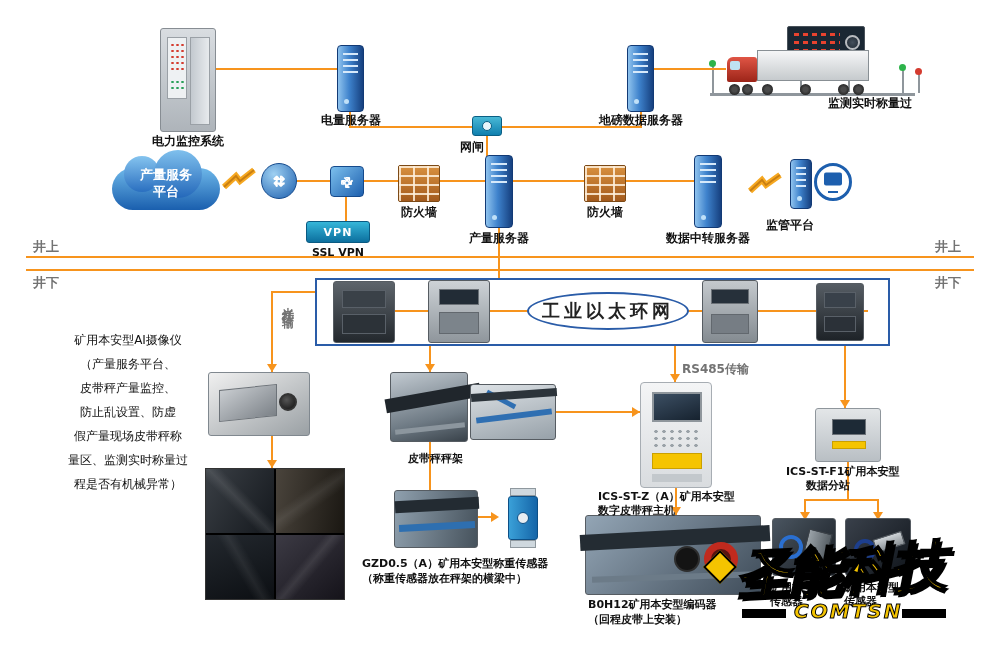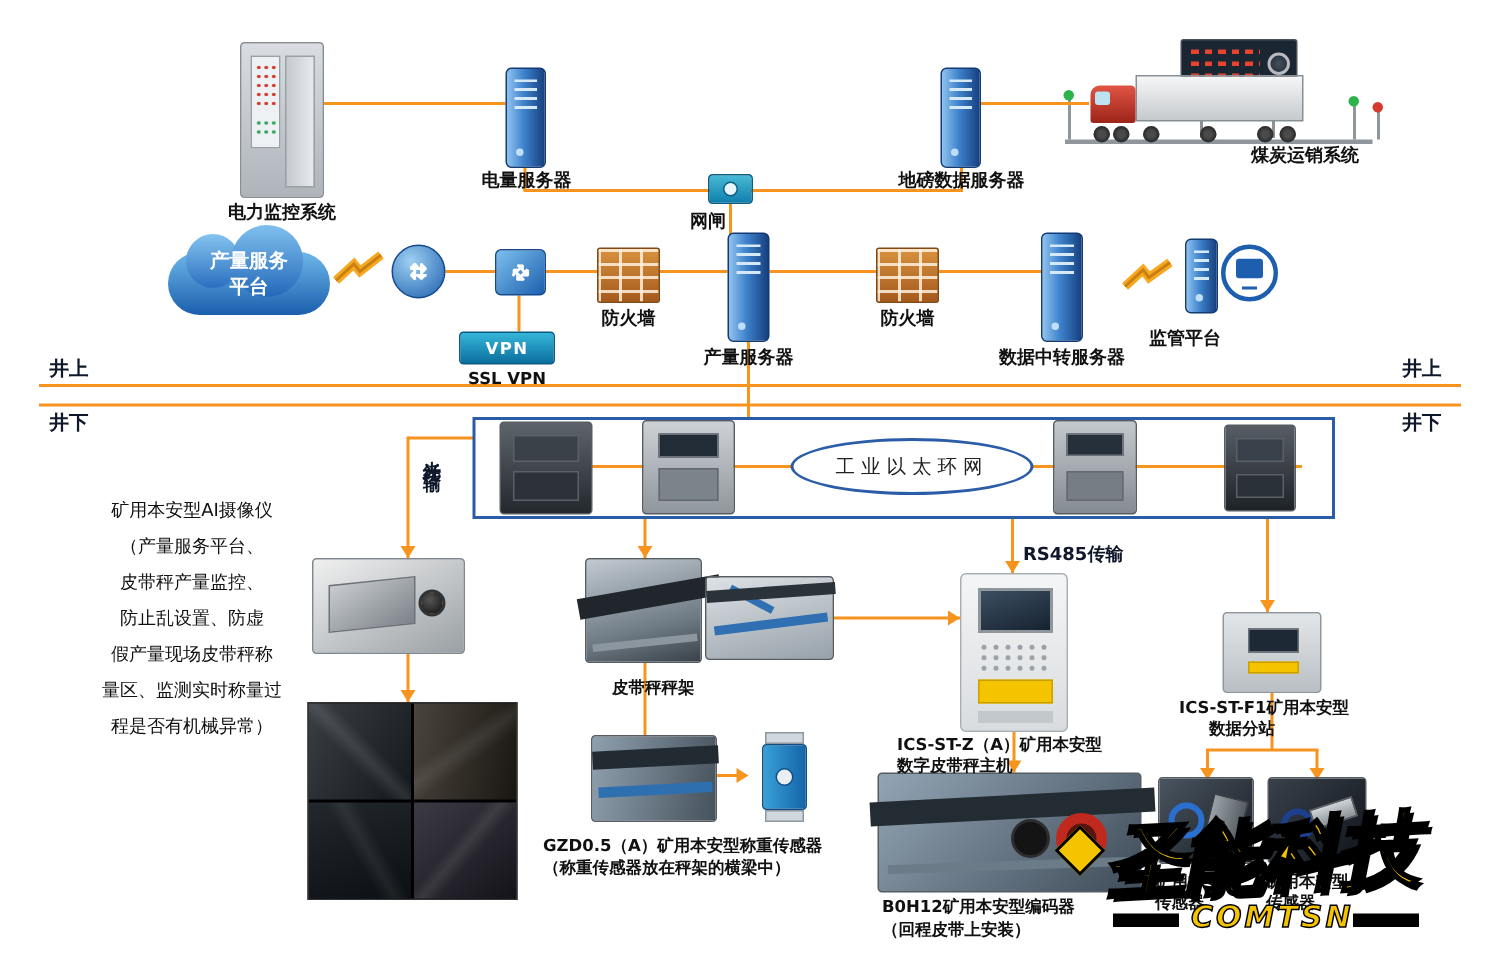--- a/index.html
+++ b/index.html
@@ -8,21 +8,21 @@
   .canvas{position:relative;width:1000px;height:650px;background:#fff;overflow:hidden}
   .abs{position:absolute}
   .line{position:absolute;background:#F7941D;z-index:1}
   .h{height:2px}
   .v{width:2px}
   .arr{position:absolute;width:0;height:0;z-index:2}
   .ad{border-left:5px solid transparent;border-right:5px solid transparent;border-top:8px solid #F7941D}
   .ar{border-top:5px solid transparent;border-bottom:5px solid transparent;border-left:8px solid #F7941D}
   .lbl{position:absolute;font-size:12px;font-weight:700;color:#111;text-align:center;line-height:1.25;z-index:5}
   .cap{position:absolute;font-size:11px;font-weight:700;color:#111;line-height:1.3;z-index:5}
-  .olbl{color:#0f172a}
+  .olbl{color:#737373}
   .server{background:linear-gradient(90deg,#8fc3ee 0%,#3e82cc 45%,#16407f 100%);border:1px solid #123a75;border-radius:4px;z-index:3}
   .server:before{content:"";position:absolute;left:5px;right:5px;top:7px;height:22px;background:repeating-linear-gradient(180deg,#d6e9fa 0 2px,rgba(0,0,0,0) 2px 6px)}
   .server:after{content:"";position:absolute;left:6px;bottom:7px;width:5px;height:5px;border-radius:50%;background:#bfe0f8}
   .firewall{background:#b8702c;border:1px solid #7d4a16;border-radius:2px;overflow:hidden;z-index:3}
   .firewall:before{content:"";position:absolute;inset:0;background:
     repeating-linear-gradient(90deg,rgba(255,240,220,.85) 0 2px,transparent 2px 14px),
     repeating-linear-gradient(180deg,rgba(255,240,220,.85) 0 2px,transparent 2px 9px),
     linear-gradient(180deg,#d9913f,#a35a1d)}
   .photo{border:1px solid #565c62;border-radius:3px;z-index:3}
 </style>
@@ -110,21 +110,21 @@
   <div class="abs" style="left:800px;top:84px;width:11px;height:11px;border-radius:50%;background:radial-gradient(circle,#4a4a4a 30%,#0e0e0e);z-index:3"></div>
   <div class="abs" style="left:838px;top:84px;width:11px;height:11px;border-radius:50%;background:radial-gradient(circle,#4a4a4a 30%,#0e0e0e);z-index:3"></div>
   <div class="abs" style="left:853px;top:84px;width:11px;height:11px;border-radius:50%;background:radial-gradient(circle,#4a4a4a 30%,#0e0e0e);z-index:3"></div>
   <div class="abs" style="left:710px;top:93px;width:205px;height:3px;background:#8f969c;z-index:2"></div>
   <div class="abs" style="left:712px;top:66px;width:2px;height:27px;background:#8f969c"></div>
   <div class="abs" style="left:709px;top:60px;width:7px;height:7px;border-radius:50%;background:#2db34a"></div>
   <div class="abs" style="left:902px;top:70px;width:2px;height:23px;background:#8f969c"></div>
   <div class="abs" style="left:899px;top:64px;width:7px;height:7px;border-radius:50%;background:#2db34a"></div>
   <div class="abs" style="left:918px;top:74px;width:2px;height:19px;background:#8f969c"></div>
   <div class="abs" style="left:915px;top:68px;width:7px;height:7px;border-radius:50%;background:#d43b2f"></div>
-  <div class="lbl" style="left:815px;top:96px;width:110px">煤炭运销系统</div>
+  <div class="lbl" style="left:815px;top:96px;width:110px">监测实时称量过</div>
 
   <div class="abs" style="left:112px;top:150px;width:108px;height:62px;z-index:3">
     <div style="position:absolute;left:0;bottom:2px;width:108px;height:42px;border-radius:22px;background:linear-gradient(180deg,#6db7e9,#1a5fae)"></div>
     <div style="position:absolute;left:12px;top:6px;width:36px;height:36px;border-radius:50%;background:linear-gradient(180deg,#85c4ef,#2a6fc0)"></div>
     <div style="position:absolute;left:42px;top:0;width:48px;height:48px;border-radius:50%;background:linear-gradient(180deg,#7fc0ed,#2468ba)"></div>
     <span style="position:absolute;left:50%;top:55%;transform:translate(-50%,-50%);width:52px;text-align:center;color:#fff;font-weight:700;font-size:13px;line-height:1.3">产量服务平台</span>
   </div>
 
   <svg class="abs" style="left:222px;top:167px;z-index:3" width="36" height="26" viewBox="0 0 36 26">
     <path d="M2,20 L14,9 L18,14 L32,3" stroke="#f6a821" stroke-width="6" fill="none"></path>
@@ -190,21 +190,21 @@
   <div class="photo abs" style="left:702px;top:280px;width:56px;height:63px;background:linear-gradient(180deg,#c4c9cd,#848b91)">
     <div style="position:absolute;left:8px;top:8px;right:8px;height:15px;background:#26303a;border:1px solid #6c7278"></div>
     <div style="position:absolute;left:8px;bottom:8px;right:8px;height:20px;background:#767d84;border:1px solid #62686e"></div>
   </div>
   <div class="photo abs" style="left:816px;top:283px;width:48px;height:58px;background:linear-gradient(180deg,#565d64,#1e2328)">
     <div style="position:absolute;left:7px;top:8px;right:7px;height:16px;background:#39414a;border:1px solid #596068"></div>
     <div style="position:absolute;left:7px;bottom:8px;right:7px;height:16px;background:#2b3138;border:1px solid #596068"></div>
   </div>
 
   <div class="abs" style="left:527px;top:292px;width:162px;height:38px;border:2px solid #2a5ca8;border-radius:50%;background:#fff;display:flex;align-items:center;justify-content:center;z-index:4">
-    <span style="font-size:13px;font-weight:400;letter-spacing:4px;color:#222">工业以太环网</span>
+    <span style="font-size:18px;font-weight:700;letter-spacing:4px;color:#222">工业以太环网</span>
   </div>
 
   <div class="abs olbl" style="left:278px;top:297px;width:18px;height:84px;writing-mode:vertical-rl;text-orientation:upright;font-size:12px;font-weight:700;letter-spacing:3px;z-index:5">光纤传输</div>
   <div class="abs olbl" style="left:682px;top:361px;width:90px;font-size:12px;font-weight:700;z-index:5">RS485传输</div>
 
   <div class="abs" style="left:52px;top:328px;width:152px;z-index:5;text-align:center;font-size:12px;color:#111">
     <div style="height:24px;line-height:24px">矿用本安型AI摄像仪</div>
     <div style="height:24px;line-height:24px">（产量服务平台、</div>
     <div style="height:24px;line-height:24px">皮带秤产量监控、</div>
     <div style="height:24px;line-height:24px">防止乱设置、防虚</div>

